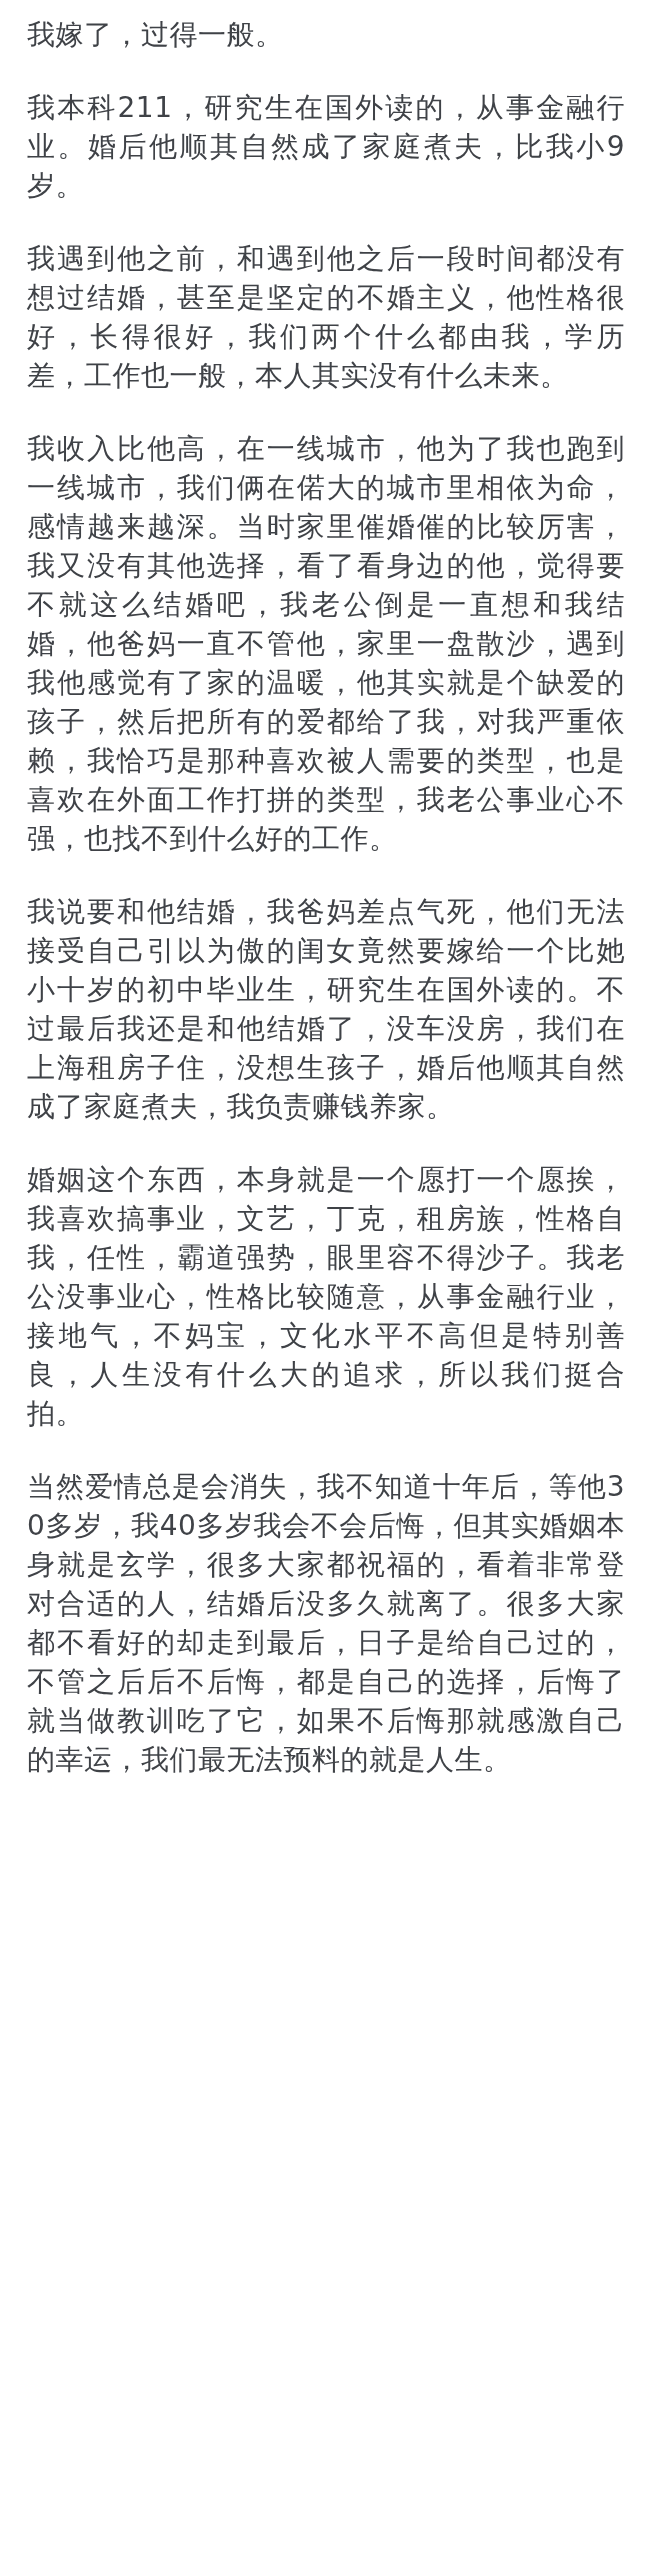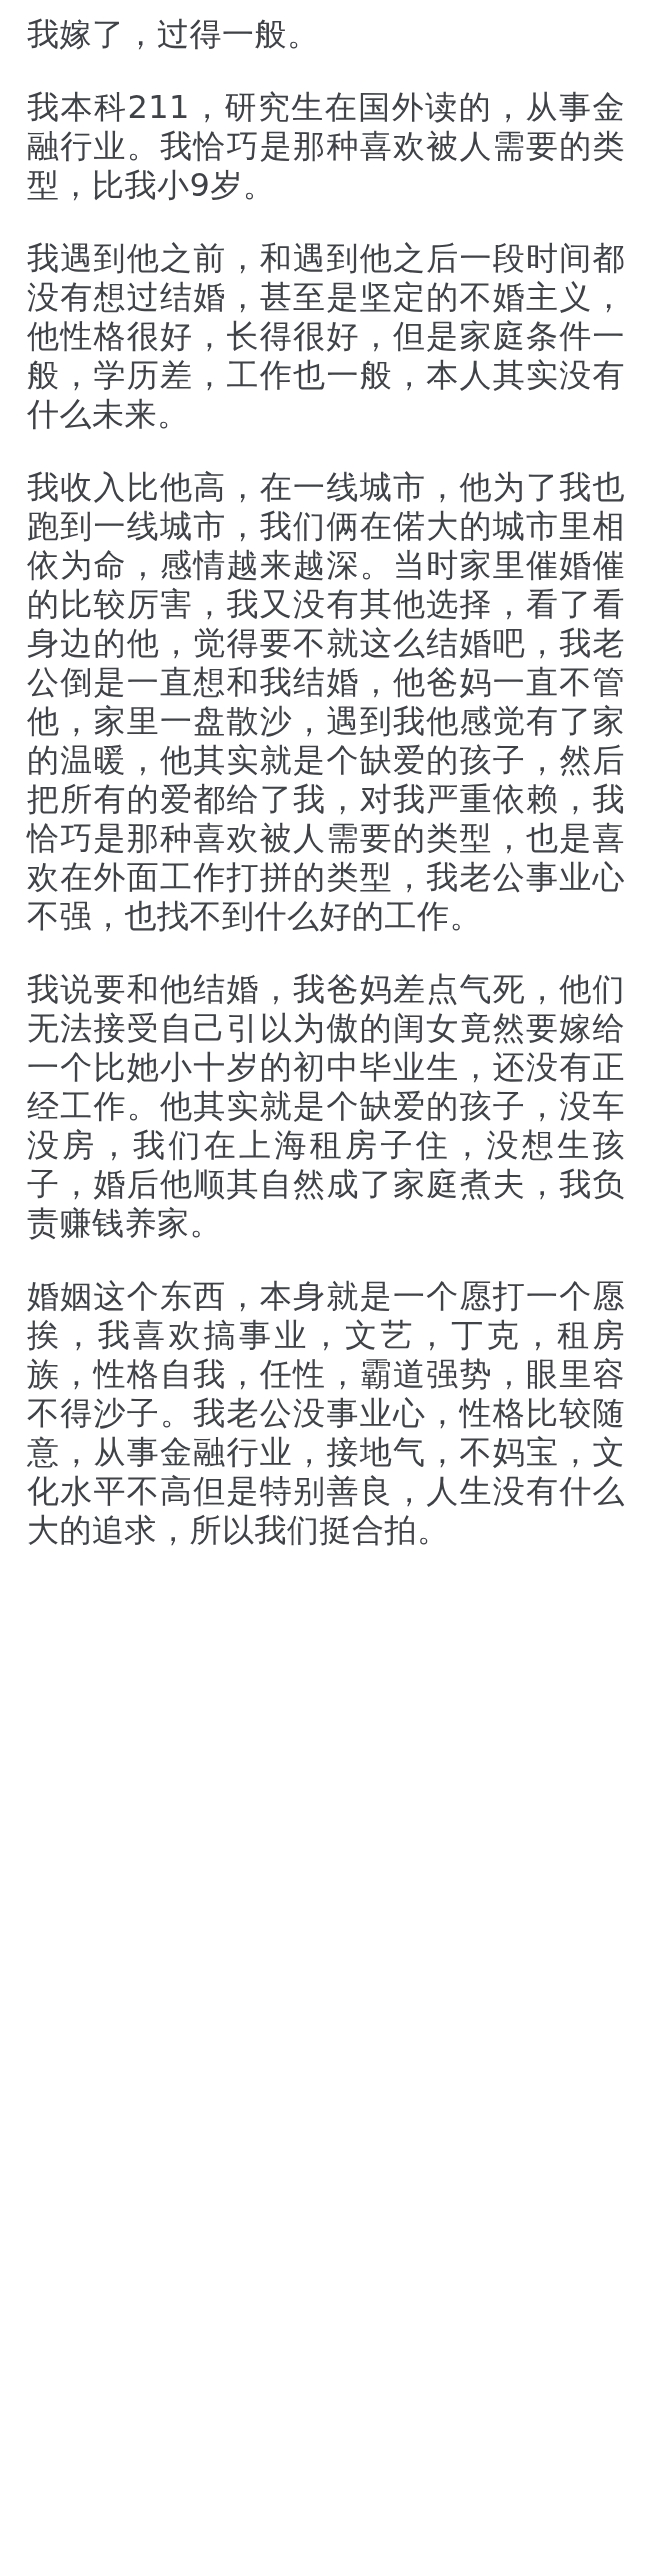--- a/index.html
+++ b/index.html
@@ -10,38 +10,39 @@
     width: 652px;
     min-height: 2576px;
     background: #ffffff;
     font-family: "DejaVu Sans", "Liberation Sans", sans-serif;
   }
   .article {
     box-sizing: border-box;
     width: 652px;
     padding: 15.4px 27px 36px 27px;
     color: #3f4247;
-    font-size: 32px;
+    font-size: 28px;
     line-height: 39px;
     text-align: justify;
     text-justify: inter-ideograph;
     letter-spacing: 0.5px;
     word-break: break-all;
   }
   .article p {
     margin: 0 0 34px 0;
   }
   .article p:last-child {
     margin-bottom: 0;
   }
 </style>
 </head>
 <body>
 
 <div class="article">
   <p>我嫁了，过得一般。</p>
-  <p>我本科211，研究生在国外读的，从事金融行业。我恰巧是那种喜欢被人需要的类型，比我小9岁。</p>
-  <p>我遇到他之前，和遇到他之后一段时间都没有想过结婚，甚至是坚定的不婚主义，他性格很好，长得很好，但是家庭条件一般，学历差，工作也一般，本人其实没有什么未来。</p>
+  <p>我本科211，研究生在国外读的，从事金融行业。婚后他顺其自然成了家庭煮夫，比我小9岁。</p>
+  <p>我遇到他之前，和遇到他之后一段时间都没有想过结婚，甚至是坚定的不婚主义，他性格很好，长得很好，我们两个什么都由我，学历差，工作也一般，本人其实没有什么未来。</p>
   <p>我收入比他高，在一线城市，他为了我也跑到一线城市，我们俩在偌大的城市里相依为命，感情越来越深。当时家里催婚催的比较厉害，我又没有其他选择，看了看身边的他，觉得要不就这么结婚吧，我老公倒是一直想和我结婚，他爸妈一直不管他，家里一盘散沙，遇到我他感觉有了家的温暖，他其实就是个缺爱的孩子，然后把所有的爱都给了我，对我严重依赖，我恰巧是那种喜欢被人需要的类型，也是喜欢在外面工作打拼的类型，我老公事业心不强，也找不到什么好的工作。</p>
-  <p>我说要和他结婚，我爸妈差点气死，他们无法接受自己引以为傲的闺女竟然要嫁给一个比她小十岁的初中毕业生，还没有正经工作。他其实就是个缺爱的孩子，没车没房，我们在上海租房子住，没想生孩子，婚后他顺其自然成了家庭煮夫，我负责赚钱养家。</p>
+  <p>我说要和他结婚，我爸妈差点气死，他们无法接受自己引以为傲的闺女竟然要嫁给一个比她小十岁的初中毕业生，研究生在国外读的。不过最后我还是和他结婚了，没车没房，我们在上海租房子住，没想生孩子，婚后他顺其自然成了家庭煮夫，我负责赚钱养家。</p>
   <p>婚姻这个东西，本身就是一个愿打一个愿挨，我喜欢搞事业，文艺，丁克，租房族，性格自我，任性，霸道强势，眼里容不得沙子。我老公没事业心，性格比较随意，从事金融行业，接地气，不妈宝，文化水平不高但是特别善良，人生没有什么大的追求，所以我们挺合拍。</p>
+  <p>当然爱情总是会消失，我不知道十年后，等他30多岁，我40多岁我会不会后悔，但其实婚姻本身就是玄学，很多大家都祝福的，看着非常登对合适的人，结婚后没多久就离了。很多大家都不看好的却走到最后，日子是给自己过的，不管之后后不后悔，都是自己的选择，后悔了就当做教训吃了它，如果不后悔那就感激自己的幸运，我们最无法预料的就是人生。</p>
 </div>
 
 
 </body></html>

